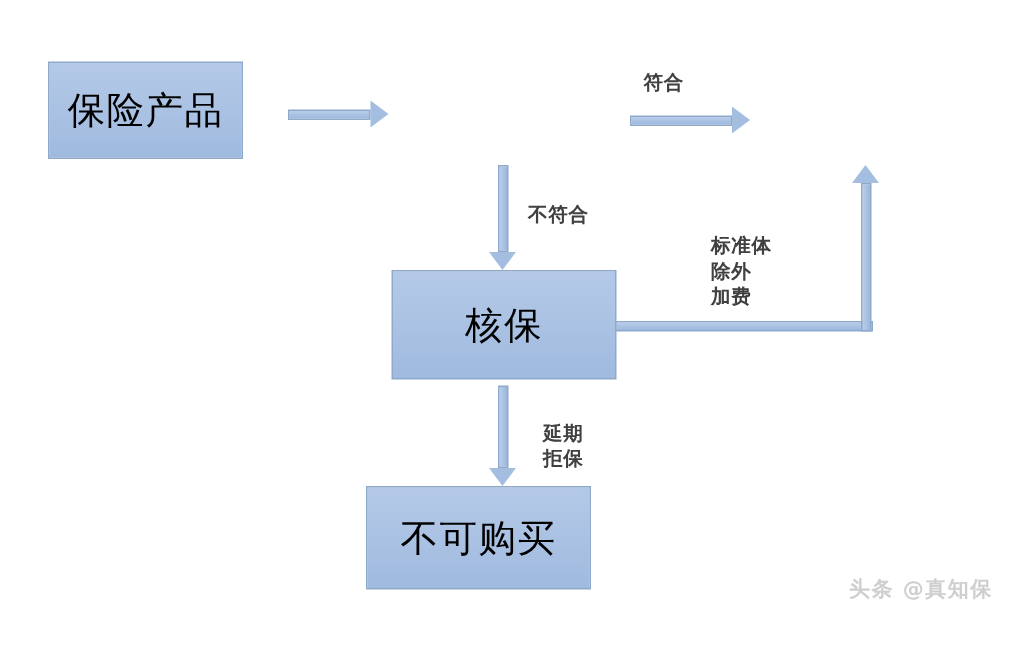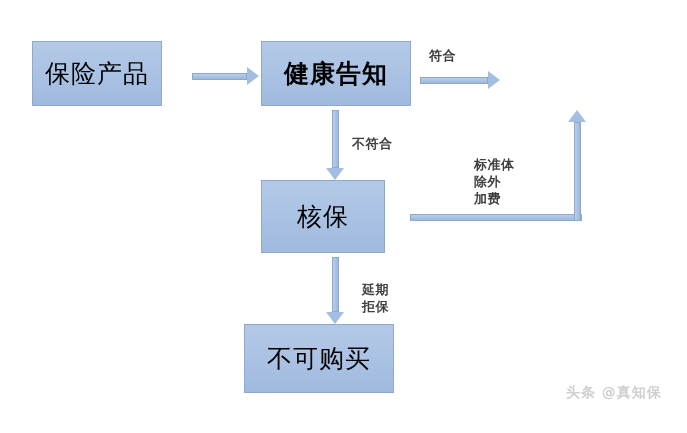--- a/index.html
+++ b/index.html
@@ -96,26 +96,23 @@
 </style>
 </head>
 <body>
 
 <div id="canvas">
 
   <div class="node" style="left:32px; top:41px; width:130px; height:65px;">
     <div class="title">保险产品</div>
   </div>
 
-  <div class="node bold" style="left:261px; top:41px; width:150px; height:65px;">
-    <div class="title">健康告知</div>
-  </div>
 
 
-  <div class="node" style="left:261px; top:180px; width:124px; height:73px;gap:13px;">
+  <div class="node" style="left:261px; top:180px; width:150px; height:73px;gap:13px;">
     <div class="title">核保</div>
   </div>
 
   <div class="node" style="left:244px; top:324px; width:150px; height:69px;">
     <div class="title">不可购买</div>
   </div>
 
   <div class="hbar" style="left:192px; top:73px; width:55px; height:7px;"></div>
   <div class="arrow-head arrow-right" style="left:247px; top:67px;"></div>
 

